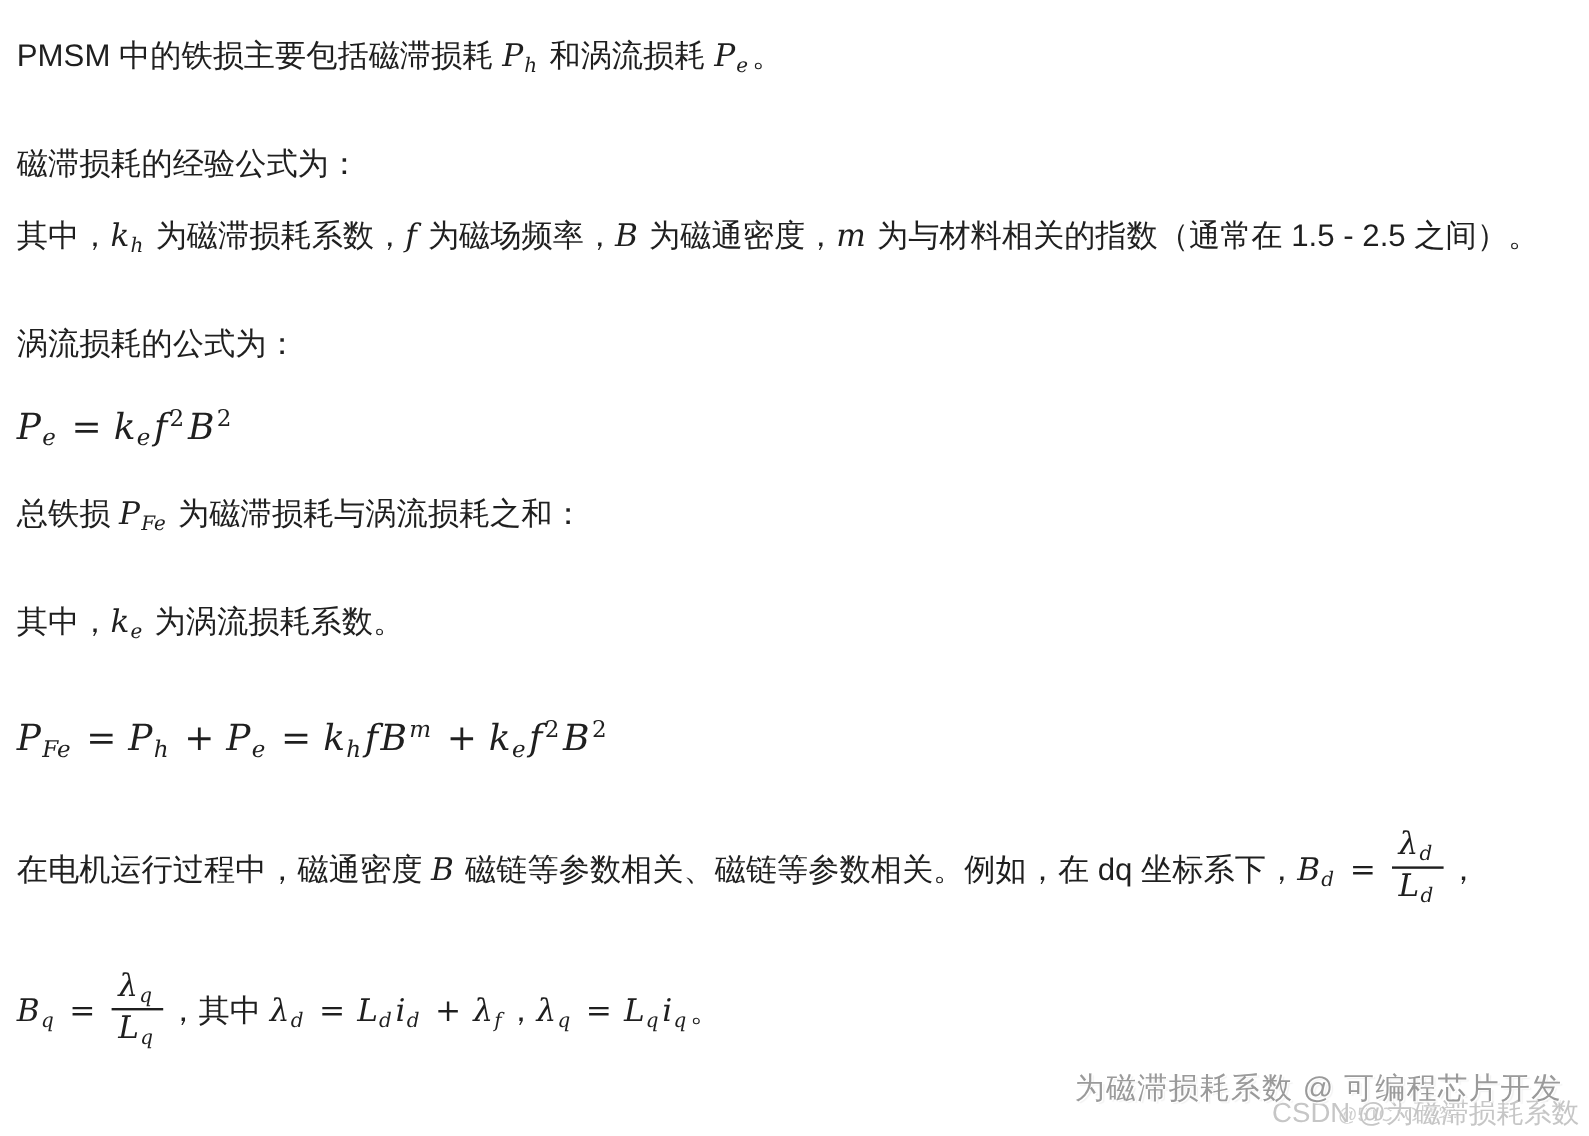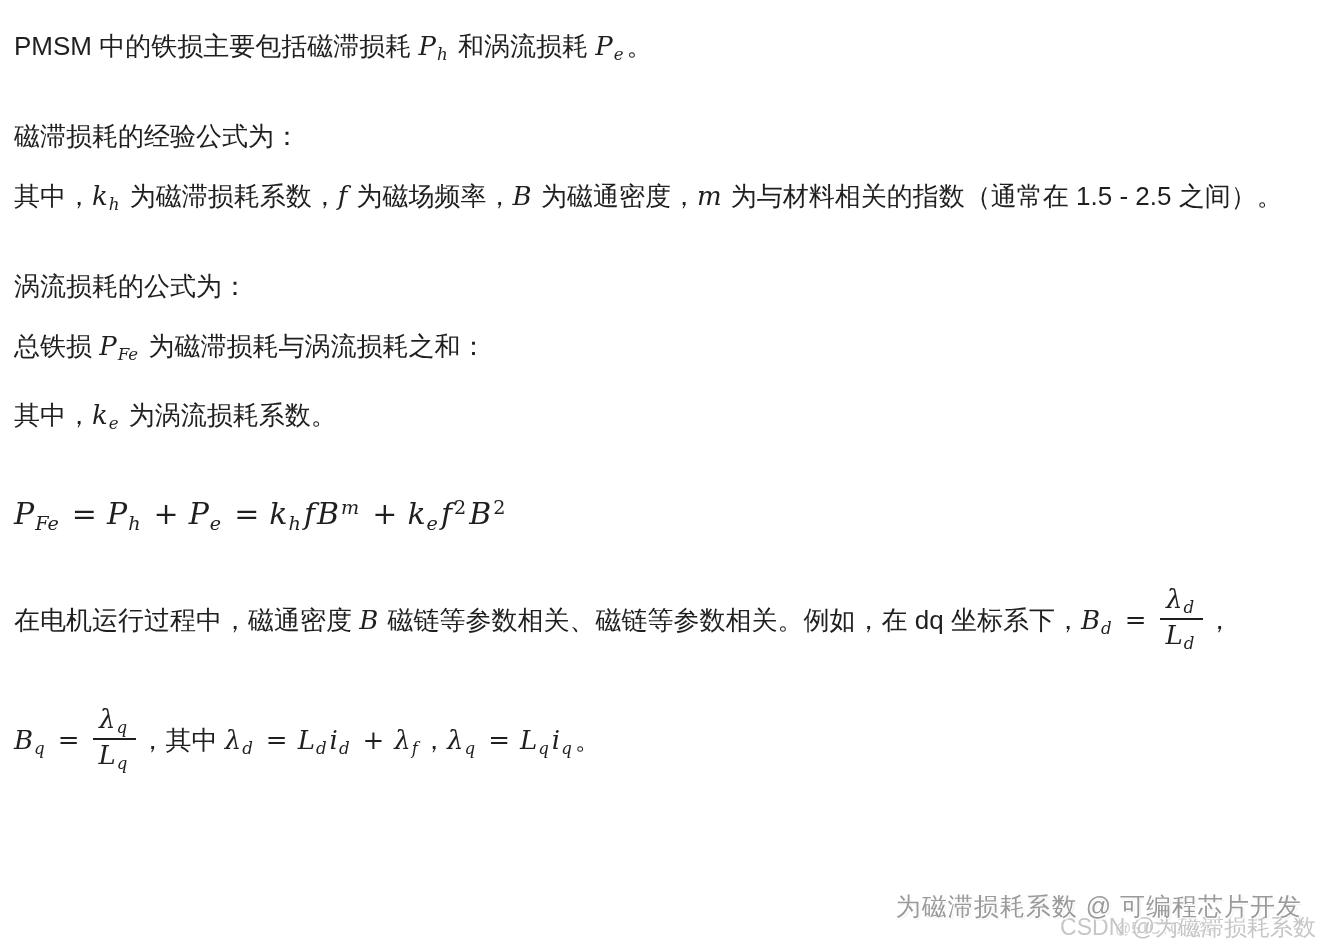--- a/index.html
+++ b/index.html
@@ -35,21 +35,21 @@
     vertical-align:-0.3em; margin-right:3px; margin-left:-1px;
   }
   .msup {
     font-family:"DejaVu Serif","Liberation Serif",serif;
     font-style:italic; font-size:0.64em;
     vertical-align:0.55em; margin-right:3px;
   }
   .msup.up { font-style:normal; }
 
   .frac {
-    display:inline-flex; flex-direction:column; align-items:center;
+    display:inline-flex; flex-direction:column; 
     vertical-align:middle; line-height:1.2; margin:0 3px;
     transform:translateY(-3px);
   }
   .frac .num, .frac .den { padding:0 6px; }
   .frac .den { border-top:2px solid #1f1f1f; }
 
   .wm { position:absolute; white-space:nowrap; font-family:"Liberation Sans","DejaVu Sans",sans-serif; }
   .wm1 {
     right:22px; bottom:24px; font-size:25px; letter-spacing:1px;
     color:#9a9a9a; text-shadow:1px 1px 0 #ffffff, 2px 2px 1px #f2f2f2;
@@ -68,20 +68,21 @@
 </style>
 </head>
 <body>
 
 <div class="page">
   <main id="content">
       <div class="para"><span class="txt">PMSM 中的铁损主要包括磁滞损耗 </span><span class="math"><span class="mi">P</span><span class="msub">h</span></span><span class="txt"> 和涡流损耗 </span><span class="math"><span class="mi">P</span><span class="msub">e</span></span><span class="txt">。</span></div>
       <div class="para"><span class="txt">磁滞损耗的经验公式为：</span></div>
       <div class="para"><span class="txt">其中，</span><span class="math"><span class="mi">k</span><span class="msub">h</span></span><span class="txt"> 为磁滞损耗系数，</span><span class="math"><span class="mi">f</span></span><span class="txt"> 为磁场频率，</span><span class="math"><span class="mi">B</span></span><span class="txt"> 为磁通密度，</span><span class="math"><span class="mi">m</span></span><span class="txt"> 为与材料相关的指数（通常在 1.5 - 2.5 之间）。</span></div>
       <div class="para"><span class="txt">涡流损耗的公式为：</span></div>
+      <div class="para display"><span class="math"><span class="mi">P</span><span class="msub">e</span><span class="mop">=</span><span class="mi">k</span><span class="msub">e</span><span class="mi">f</span><span class="msup up">2</span><span class="mi">B</span><span class="msup up">2</span></span></div>
       <div class="para"><span class="txt">总铁损 </span><span class="math"><span class="mi">P</span><span class="msub">Fe</span></span><span class="txt"> 为磁滞损耗与涡流损耗之和：</span></div>
       <div class="para"><span class="txt">其中，</span><span class="math"><span class="mi">k</span><span class="msub">e</span></span><span class="txt"> 为涡流损耗系数。</span></div>
       <div class="para display"><span class="math"><span class="mi">P</span><span class="msub">Fe</span><span class="mop">=</span><span class="mi">P</span><span class="msub">h</span><span class="mop">+</span><span class="mi">P</span><span class="msub">e</span><span class="mop">=</span><span class="mi">k</span><span class="msub">h</span><span class="mi">f</span><span class="mi">B</span><span class="msup">m</span><span class="mop">+</span><span class="mi">k</span><span class="msub">e</span><span class="mi">f</span><span class="msup up">2</span><span class="mi">B</span><span class="msup up">2</span></span></div>
       <div class="para has-frac"><span class="txt">在电机运行过程中，磁通密度 </span><span class="math"><span class="mi">B</span></span><span class="txt"> 磁链等参数相关、磁链等参数相关。例如，在 dq 坐标系下，</span><span class="math"><span class="mi">B</span><span class="msub">d</span><span class="mop">=</span><span class="frac">
             <span class="num"><span class="mi">λ</span><span class="msub">d</span></span>
             <span class="den"><span class="mi">L</span><span class="msub">d</span></span>
           </span></span><span class="txt">，</span></div>
       <div class="para has-frac"><span class="math"><span class="mi">B</span><span class="msub">q</span><span class="mop">=</span><span class="frac">
             <span class="num"><span class="mi">λ</span><span class="msub">q</span></span>
             <span class="den"><span class="mi">L</span><span class="msub">q</span></span>

